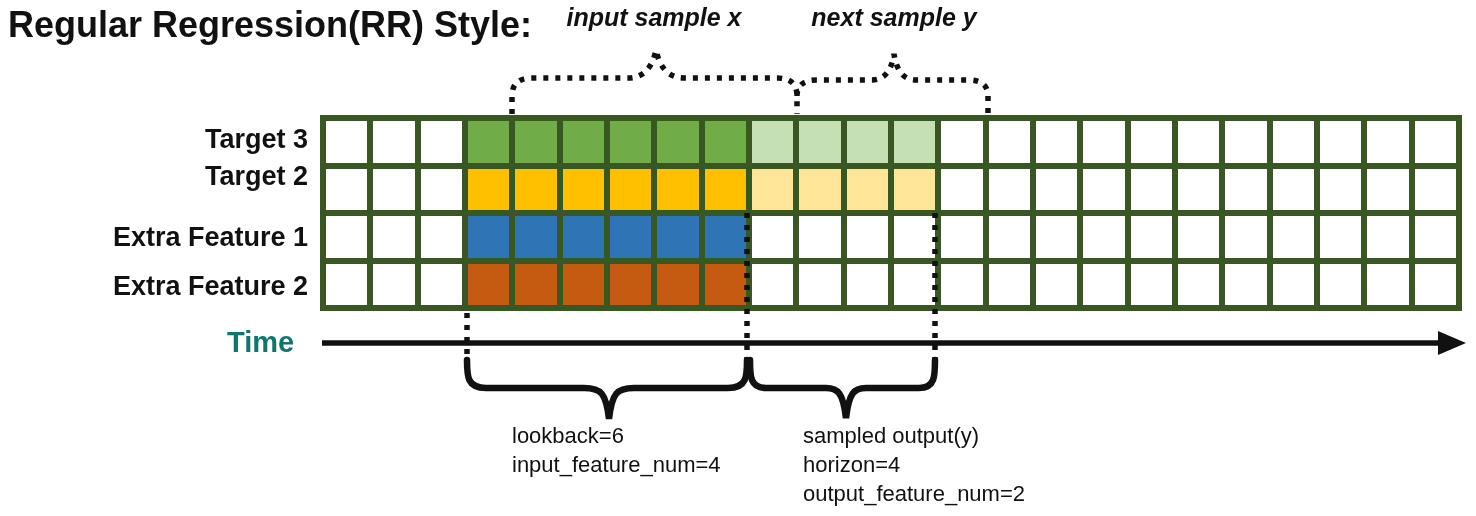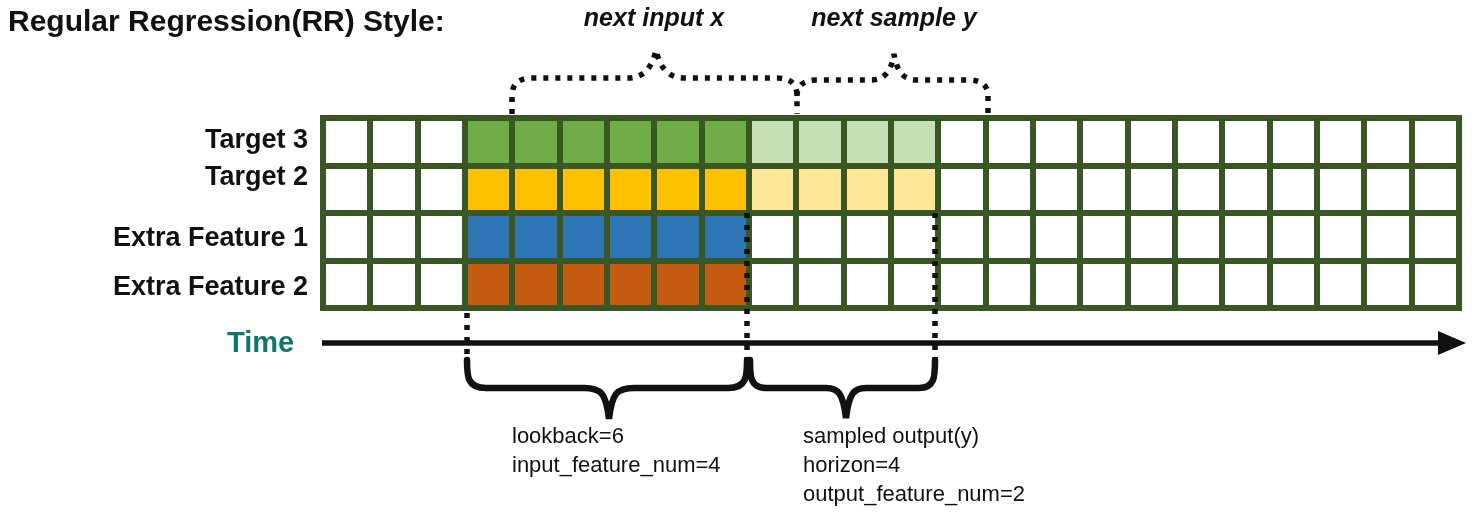--- a/index.html
+++ b/index.html
@@ -5,21 +5,21 @@
   html,body{margin:0;padding:0;background:#ffffff;}
   #canvas{
     position:relative;
     width:1476px;height:516px;
     background:#ffffff;
     font-family:"Liberation Sans","DejaVu Sans",sans-serif;
     overflow:hidden;
   }
   .title{
     position:absolute;left:8px;top:4px;
-    font-size:30px;font-weight:bold;color:#111;
+    font-size:36px;font-weight:bold;color:#111;
     letter-spacing:0px;white-space:nowrap;
   }
   .next-label{
     position:absolute;top:3px;
     transform:translateX(-50%);
     font-size:25px;font-style:italic;font-weight:600;color:#111;
     white-space:nowrap;
   }
   #next-x{left:654px;}
   #next-y{left:894px;}
@@ -52,21 +52,21 @@
   #note-input{left:512px;}
   #note-output{left:771px;margin-left:32px;}
 </style>
 </head>
 <body>
 
 <div id="canvas">
 
   <div class="title">Regular Regression(RR) Style:</div>
 
-  <div class="next-label" id="next-x">next input x</div>
+  <div class="next-label" id="next-x">input sample x</div>
   <div class="next-label" id="next-y">next sample y</div>
 
   <div class="row-label" style="top:115px">Target 3</div>
   <div class="row-label" style="top:152px">Target 2</div>
   <div class="row-label" style="top:213px">Extra Feature 1</div>
   <div class="row-label" style="top:262px">Extra Feature 2</div>
 
   <div id="grid" style="background: rgb(56, 87, 35); grid-template-columns: repeat(24, 1fr); grid-template-rows: repeat(4, 1fr);">
       <div class="cell" style="background: rgb(255, 255, 255);"></div>
       <div class="cell" style="background: rgb(255, 255, 255);"></div>

